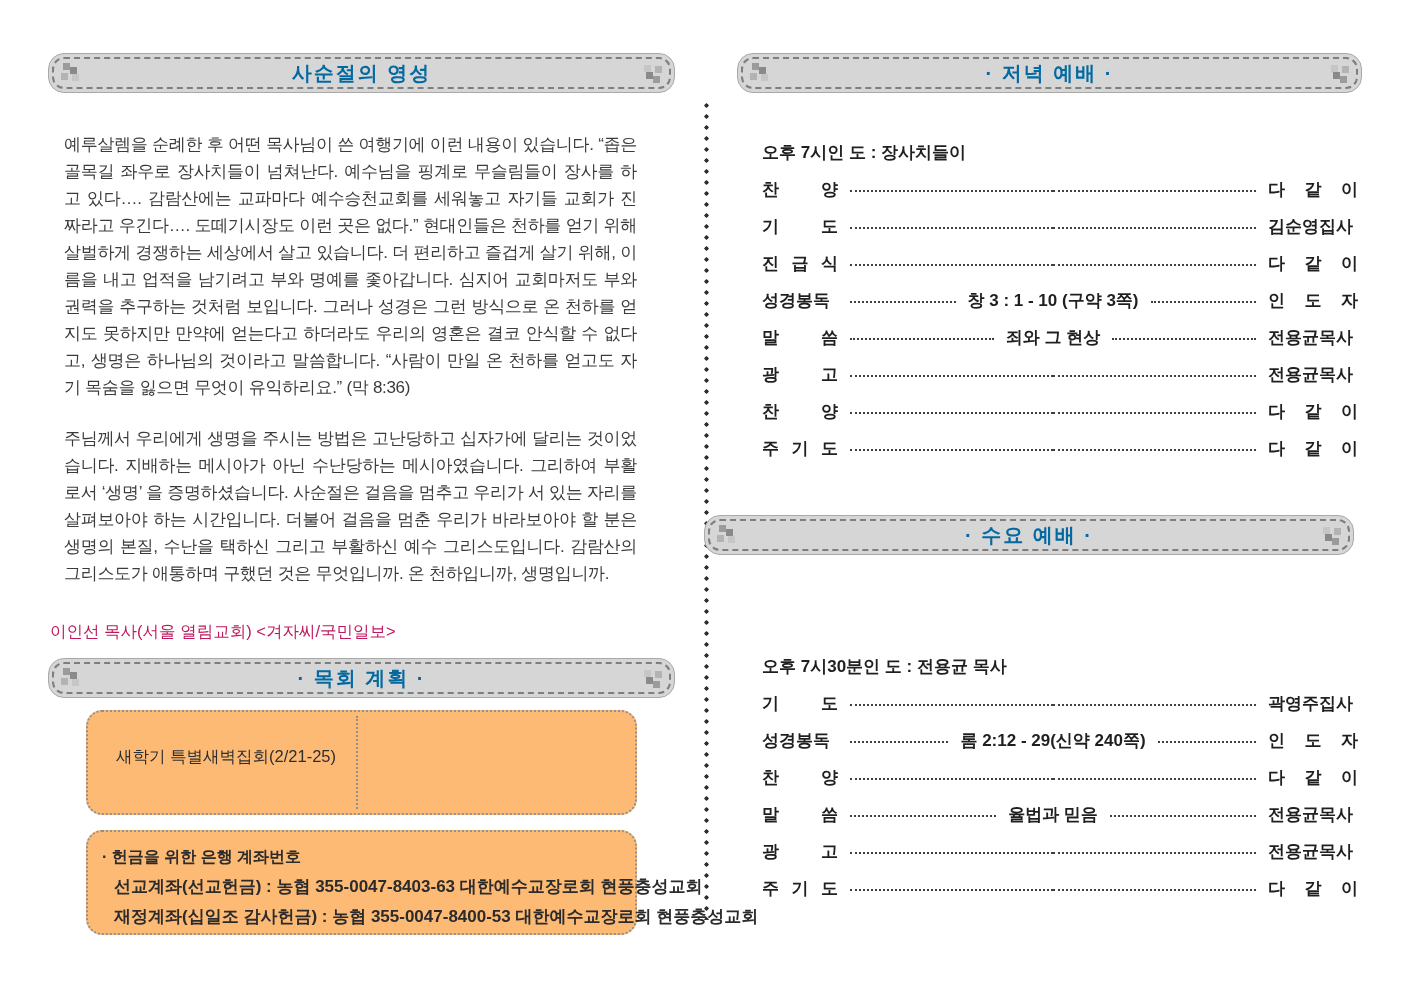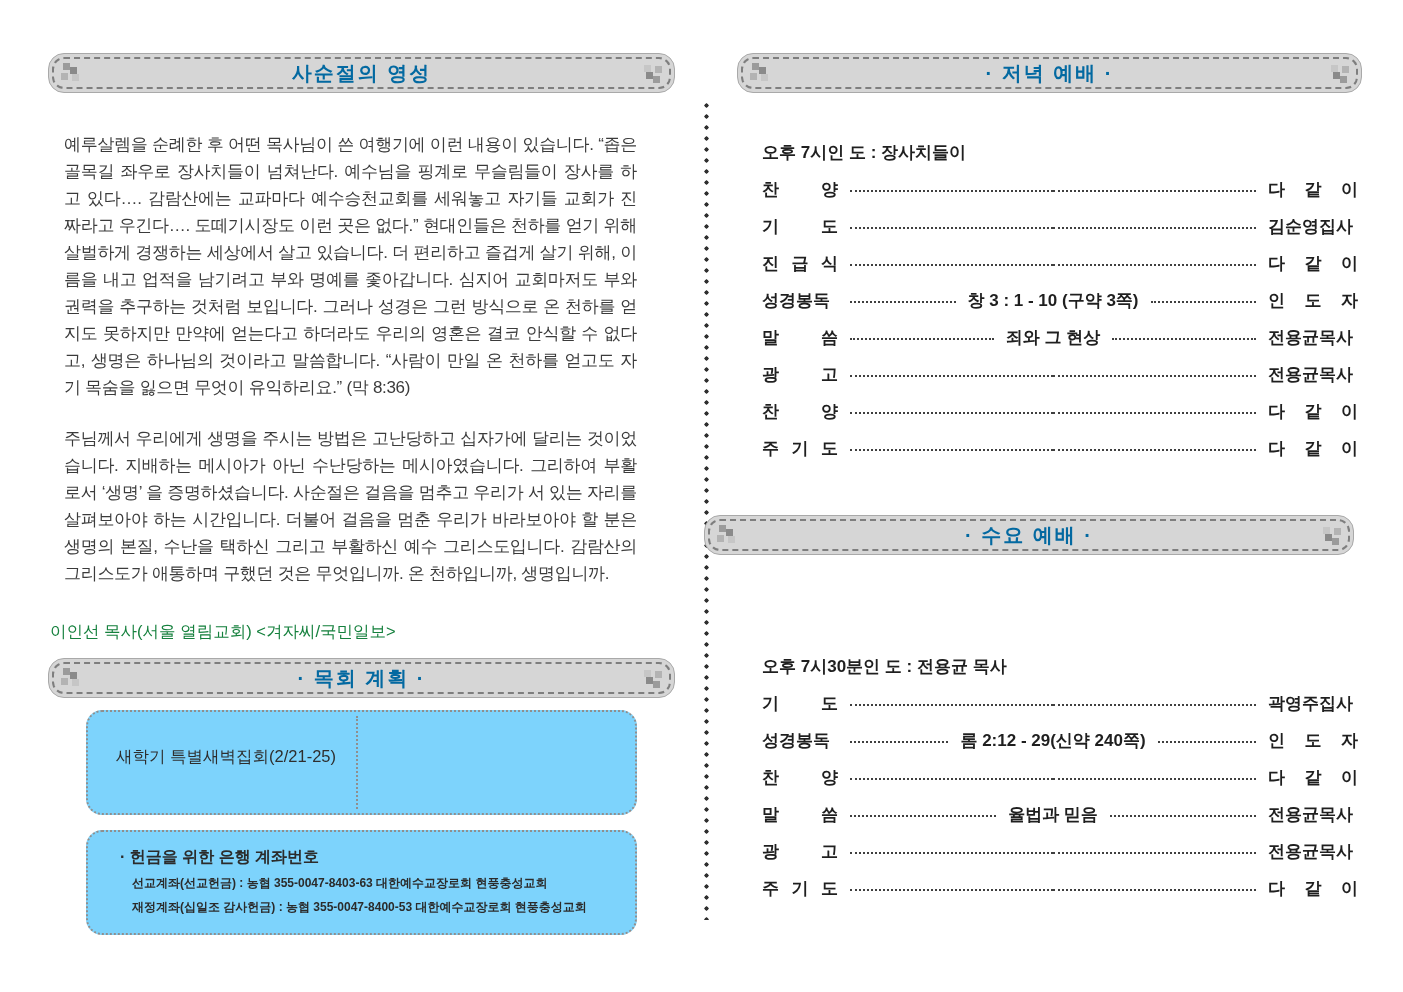--- a/index.html
+++ b/index.html
@@ -31,37 +31,37 @@
 
   
   #article-body{
     position:absolute;left:50px;top:117px;width:601px;
   }
   .article-par{
     font-size:17px;line-height:27px;text-align:justify;color:#3b3b3b;margin:14px;
     letter-spacing:-0.3px;
   }
   #par2{margin-top:24px;}
-  #attribution{margin-top:34px;font-size:16.5px;color:#15803d;}
+  #attribution{margin-top:34px;font-size:16.5px;color:#be185d;}
 
   
   .gray-box{
-    position:absolute;background:#7dd3fc;border:2px dotted #8f8f8f;border-radius:16px;
+    position:absolute;background:#fdba74;border:2px dotted #8f8f8f;border-radius:16px;
     box-sizing:border-box;
   }
   #plan-box{left:86px;top:710px;width:551px;height:105px;}
   #plan-divider{
     position:absolute;left:49%;top:4px;bottom:4px;width:0;border-left:2px dotted #8f8f8f;
   }
   .plan-cell-text{
     position:absolute;left:28px;top:34px;font-size:16.5px;color:#2e2e2e;white-space:nowrap;
   }
-  #bank-box{left:86px;top:830px;width:551px;height:105px;padding:15px 32px;}
+  #bank-box{left:86px;top:830px;width:551px;height:105px;padding:15px 14px;}
   .bank-heading{font-size:16px;font-weight:bold;color:#2b2b2b;}
-  .bank-line{font-size:12px;font-weight:bold;color:#2b2b2b;margin:7px 0 0 12px;white-space:nowrap;}
+  .bank-line{font-size:17px;font-weight:bold;color:#2b2b2b;margin:7px 0 0 12px;white-space:nowrap;}
 
   
   #page-divider{
     position:absolute;left:704px;top:100px;height:820px;width:5px;
     background-image:radial-gradient(circle,#2f2f2f 1.9px,transparent 2.3px);
     background-size:5px 11px;background-repeat:repeat-y;
   }
 
   
   .order-list{position:absolute;width:596px;}

